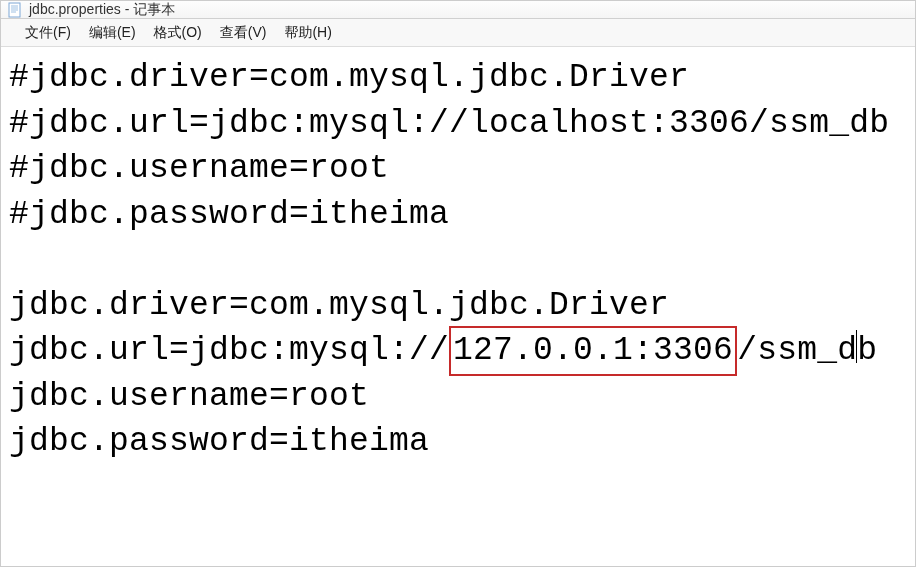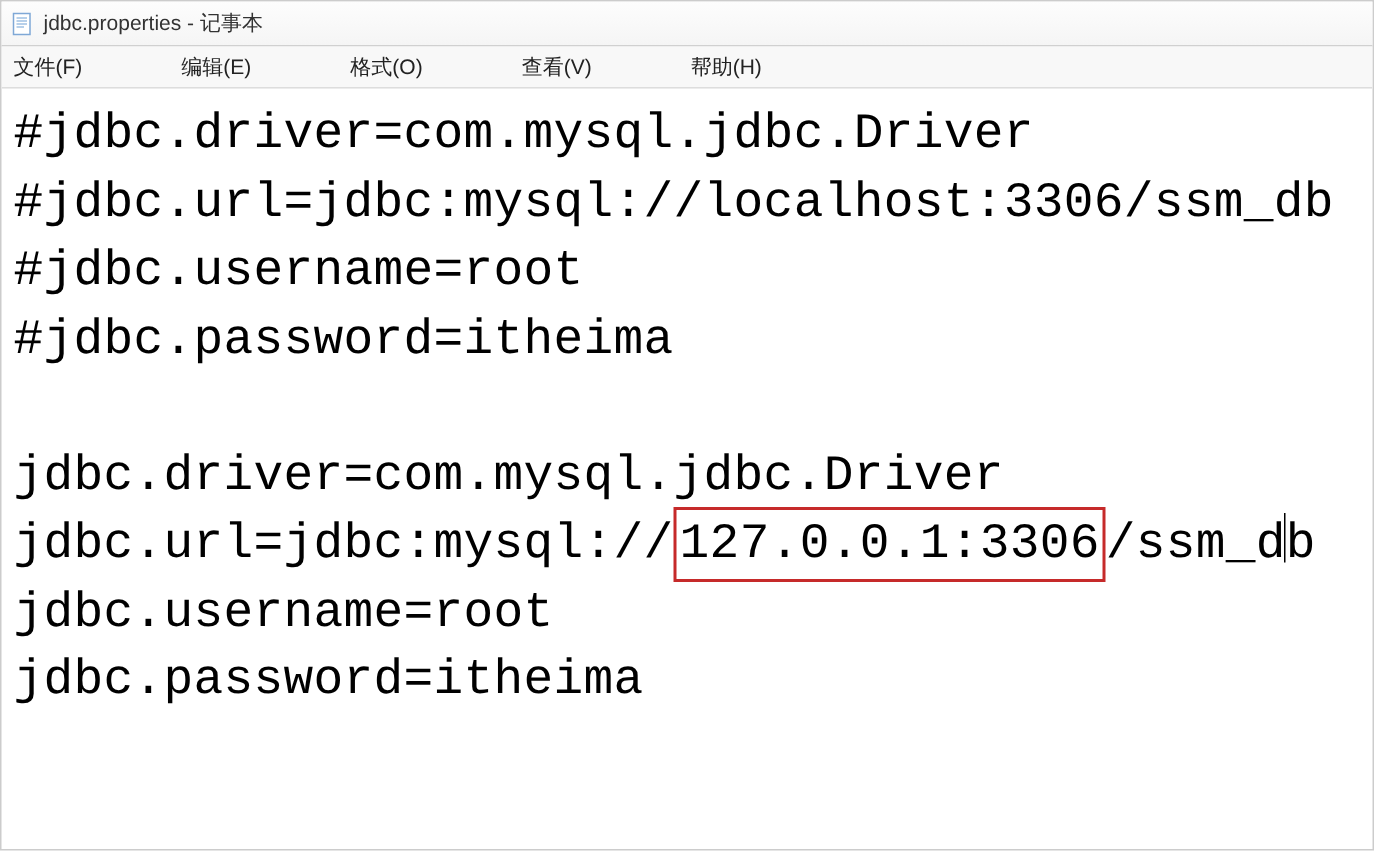--- a/index.html
+++ b/index.html
@@ -5,43 +5,42 @@
     * { box-sizing: border-box; margin: 0; padding: 0; }
     body {
       width: 916px;
       height: 567px;
       background: #fff;
       font-family: "Segoe UI", "Microsoft YaHei", sans-serif;
       overflow: hidden;
       border: 1px solid #ccc;
     }
     .titlebar {
-      height: 30px;
+      height: 18px;
       background: linear-gradient(#fdfdfd,#f5f5f5);
       display: flex;
       align-items: center;
       padding: 0 6px;
       border-bottom: 1px solid #d0d0d0;
     }
     .titlebar .app-icon {
       width: 16px; height: 16px;
       margin-right: 6px;
     }
     .titlebar .title {
       font-size: 14px;
       color: #333;
     }
     .menubar {
       height: 28px;
       display: flex;
       align-items: center;
-      padding: 0 8px;
+      padding: 0 24px;
       border-bottom: 1px solid #ddd;
       background: #f8f8f8;
-      gap: 48px;
     }
     .menubar .menu-item {
       font-size: 14px;
       color: #222;
       margin-right: 18px;
       cursor: default;
     }
     .content {
       padding: 8px 8px;
       font-family: Liberation Mono, monospace;

